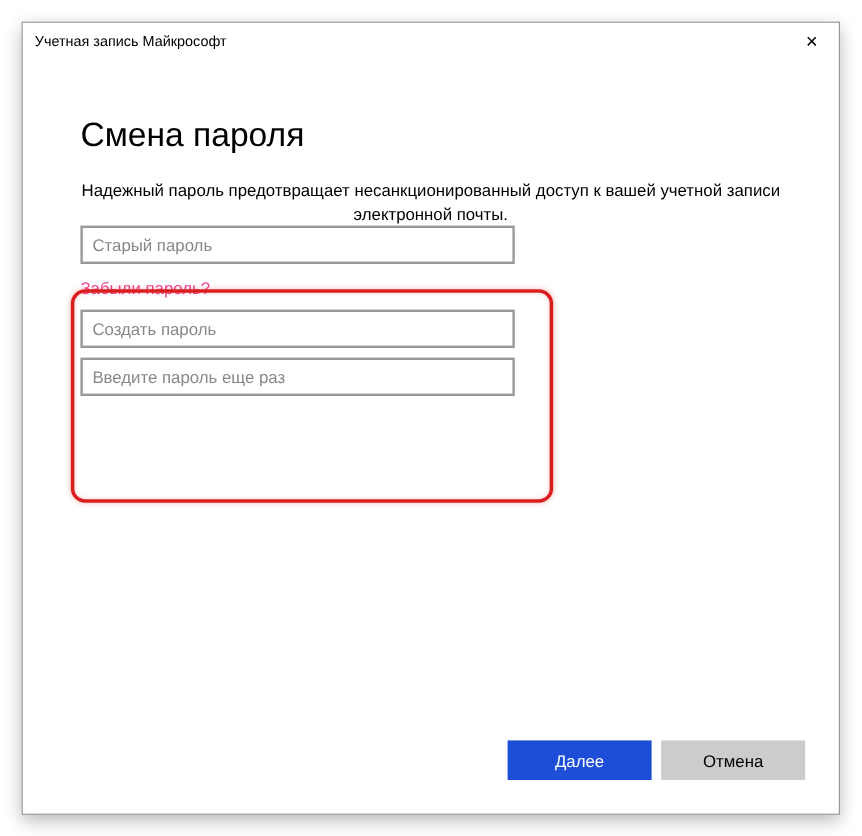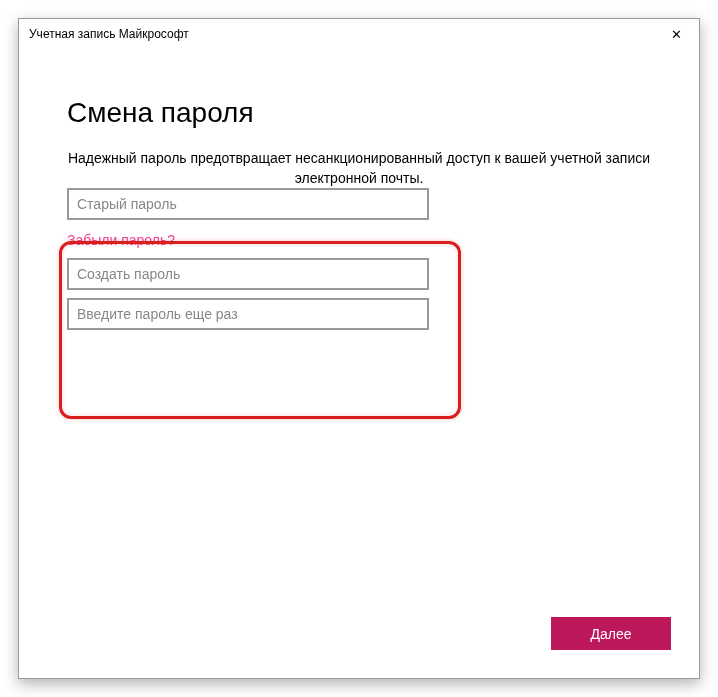--- a/index.html
+++ b/index.html
@@ -103,21 +103,21 @@
     }
     .btn {
       width: 120px;
       height: 33px;
       border: none;
       font-size: 14px;
       font-family: inherit;
       cursor: pointer;
     }
     .btn-primary {
-      background: #be185d;
+      background: #1d4ed8;
       color: #fff;
     }
     .btn-secondary {
       background: #ccc;
       color: #000;
     }
   </style>
 </head>
 <body>
 
@@ -138,14 +138,15 @@
       <div class="forgot-link">Забыли пароль?</div>
       <input type="password" class="input-field" placeholder="Создать пароль" style="">
       <input type="password" class="input-field" placeholder="Введите пароль еще раз" style="">
     </div>
   </div>
 
   <div class="highlight-box"></div>
 
   <div class="footer">
     <button class="btn btn-primary">Далее</button>
+    <button class="btn btn-secondary">Отмена</button>
   </div>
 </div>
 
 </body></html>

